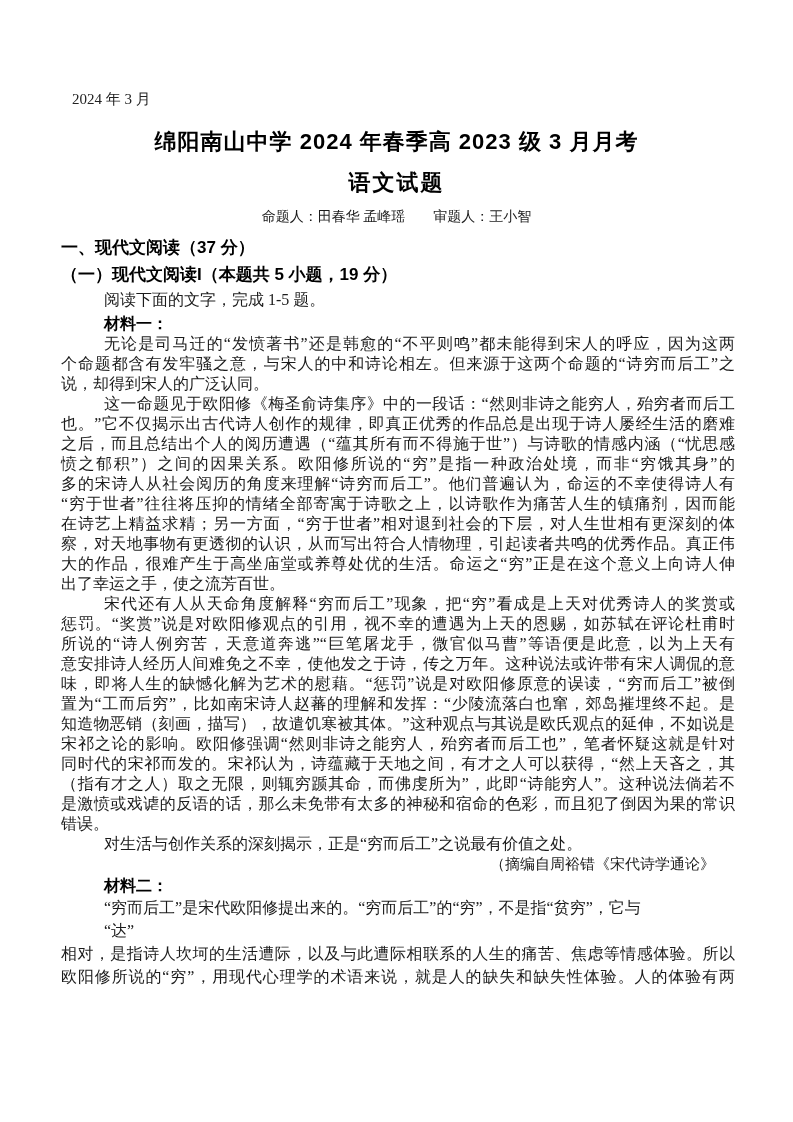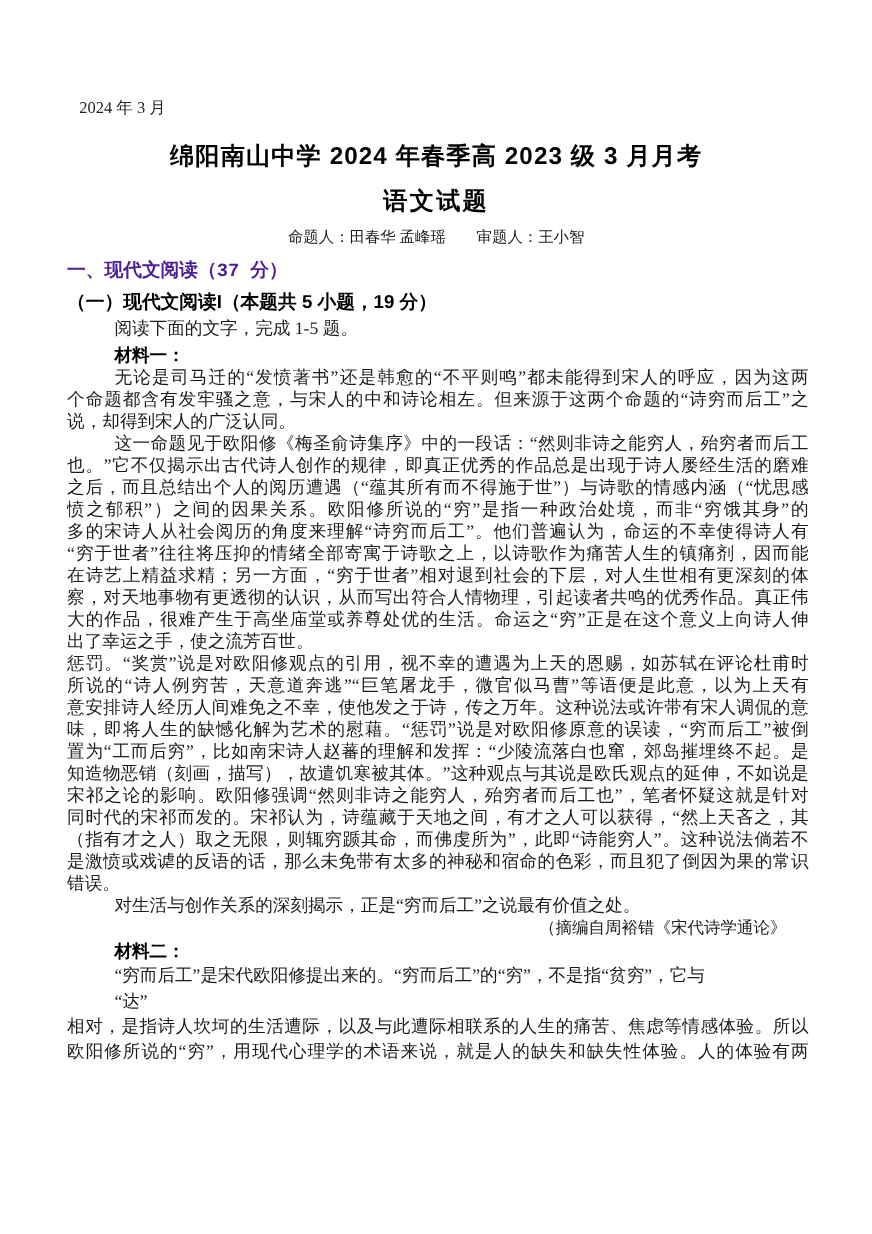--- a/index.html
+++ b/index.html
@@ -18,22 +18,22 @@
   .subtitle{
     margin:15px 0 0 0;text-align:center;font-size:22px;line-height:26px;
     font-weight:bold;color:#000;font-family:"Liberation Sans","DejaVu Sans",sans-serif;
     letter-spacing:2px;
   }
   .authors{
     margin:12px 0 0 0;text-align:center;font-size:14px;line-height:17px;
     color:#1b1b1b;white-space:pre;
   }
   .h1{
-    margin:12px 0 0 61px;font-size:17px;line-height:21px;font-weight:bold;color:#4c1d95;
-    font-family:Liberation Mono, monospace;
+    margin:12px 0 0 61px;font-size:17px;line-height:21px;font-weight:bold;color:#000000;
+    font-family:Liberation Sans, sans-serif;
   }
   .h2{
     margin:6px 0 0 61px;font-size:17px;line-height:21px;font-weight:bold;color:#000;
     font-family:"Liberation Sans","DejaVu Sans",sans-serif;
   }
   .instruction{margin:5px 0 0 104px;font-size:16px;line-height:20px;}
   .mlabel{
     margin:4px 0 0 104px;font-size:16px;line-height:20px;font-weight:bold;color:#000;
     font-family:"Liberation Sans","DejaVu Sans",sans-serif;
   }
@@ -67,20 +67,21 @@
       <div class="bline ind just">这一命题见于欧阳修《梅圣俞诗集序》中的一段话：“然则非诗之能穷人，殆穷者而后工</div>
       <div class="bline just">也。”它不仅揭示出古代诗人创作的规律，即真正优秀的作品总是出现于诗人屡经生活的磨难</div>
       <div class="bline just">之后，而且总结出个人的阅历遭遇（“蕴其所有而不得施于世”）与诗歌的情感内涵（“忧思感</div>
       <div class="bline just">愤之郁积”）之间的因果关系。欧阳修所说的“穷”是指一种政治处境，而非“穷饿其身”的</div>
       <div class="bline just">多的宋诗人从社会阅历的角度来理解“诗穷而后工”。他们普遍认为，命运的不幸使得诗人有</div>
       <div class="bline just">“穷于世者”往往将压抑的情绪全部寄寓于诗歌之上，以诗歌作为痛苦人生的镇痛剂，因而能</div>
       <div class="bline just">在诗艺上精益求精；另一方面，“穷于世者”相对退到社会的下层，对人生世相有更深刻的体</div>
       <div class="bline just">察，对天地事物有更透彻的认识，从而写出符合人情物理，引起读者共鸣的优秀作品。真正伟</div>
       <div class="bline just">大的作品，很难产生于高坐庙堂或养尊处优的生活。命运之“穷”正是在这个意义上向诗人伸</div>
       <div class="bline">出了幸运之手，使之流芳百世。</div>
+      <div class="bline ind just">宋代还有人从天命角度解释“穷而后工”现象，把“穷”看成是上天对优秀诗人的奖赏或</div>
       <div class="bline just">惩罚。“奖赏”说是对欧阳修观点的引用，视不幸的遭遇为上天的恩赐，如苏轼在评论杜甫时</div>
       <div class="bline just">所说的“诗人例穷苦，天意道奔逃”“巨笔屠龙手，微官似马曹”等语便是此意，以为上天有</div>
       <div class="bline just">意安排诗人经历人间难免之不幸，使他发之于诗，传之万年。这种说法或许带有宋人调侃的意</div>
       <div class="bline just">味，即将人生的缺憾化解为艺术的慰藉。“惩罚”说是对欧阳修原意的误读，“穷而后工”被倒</div>
       <div class="bline just">置为“工而后穷”，比如南宋诗人赵蕃的理解和发挥：“少陵流落白也窜，郊岛摧埋终不起。是</div>
       <div class="bline just">知造物恶销（刻画，描写），故遣饥寒被其体。”这种观点与其说是欧氏观点的延伸，不如说是</div>
       <div class="bline just">宋祁之论的影响。欧阳修强调“然则非诗之能穷人，殆穷者而后工也”，笔者怀疑这就是针对</div>
       <div class="bline just">同时代的宋祁而发的。宋祁认为，诗蕴藏于天地之间，有才之人可以获得，“然上天吝之，其</div>
       <div class="bline just">（指有才之人）取之无限，则辄穷踬其命，而佛虔所为”，此即“诗能穷人”。这种说法倘若不</div>
       <div class="bline just">是激愤或戏谑的反语的话，那么未免带有太多的神秘和宿命的色彩，而且犯了倒因为果的常识</div>

